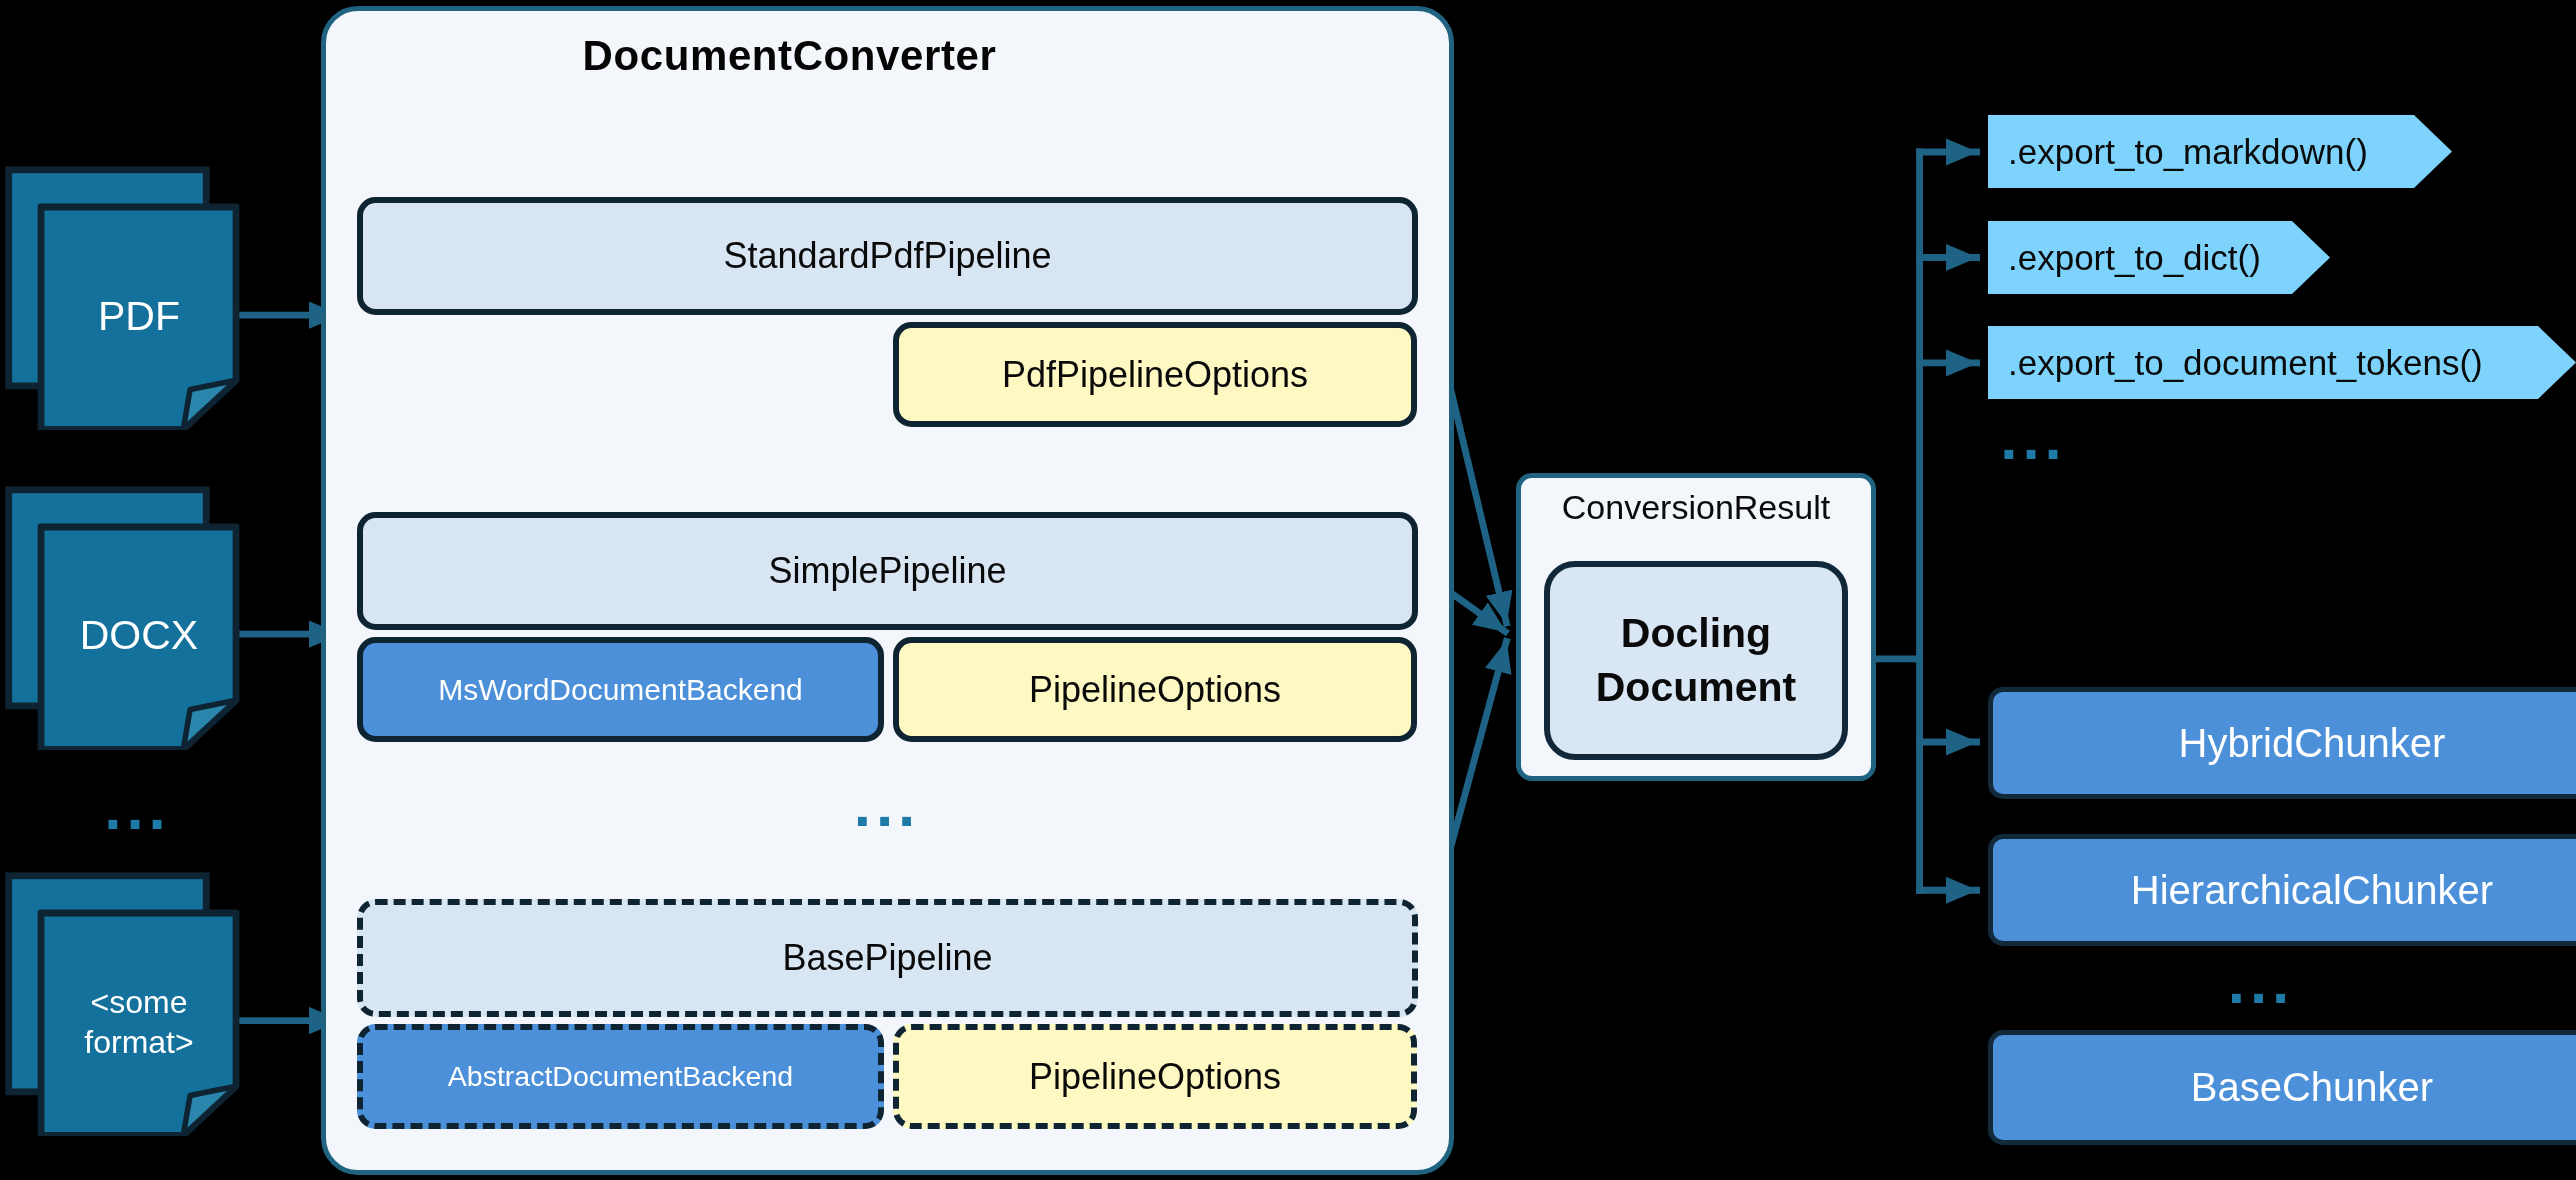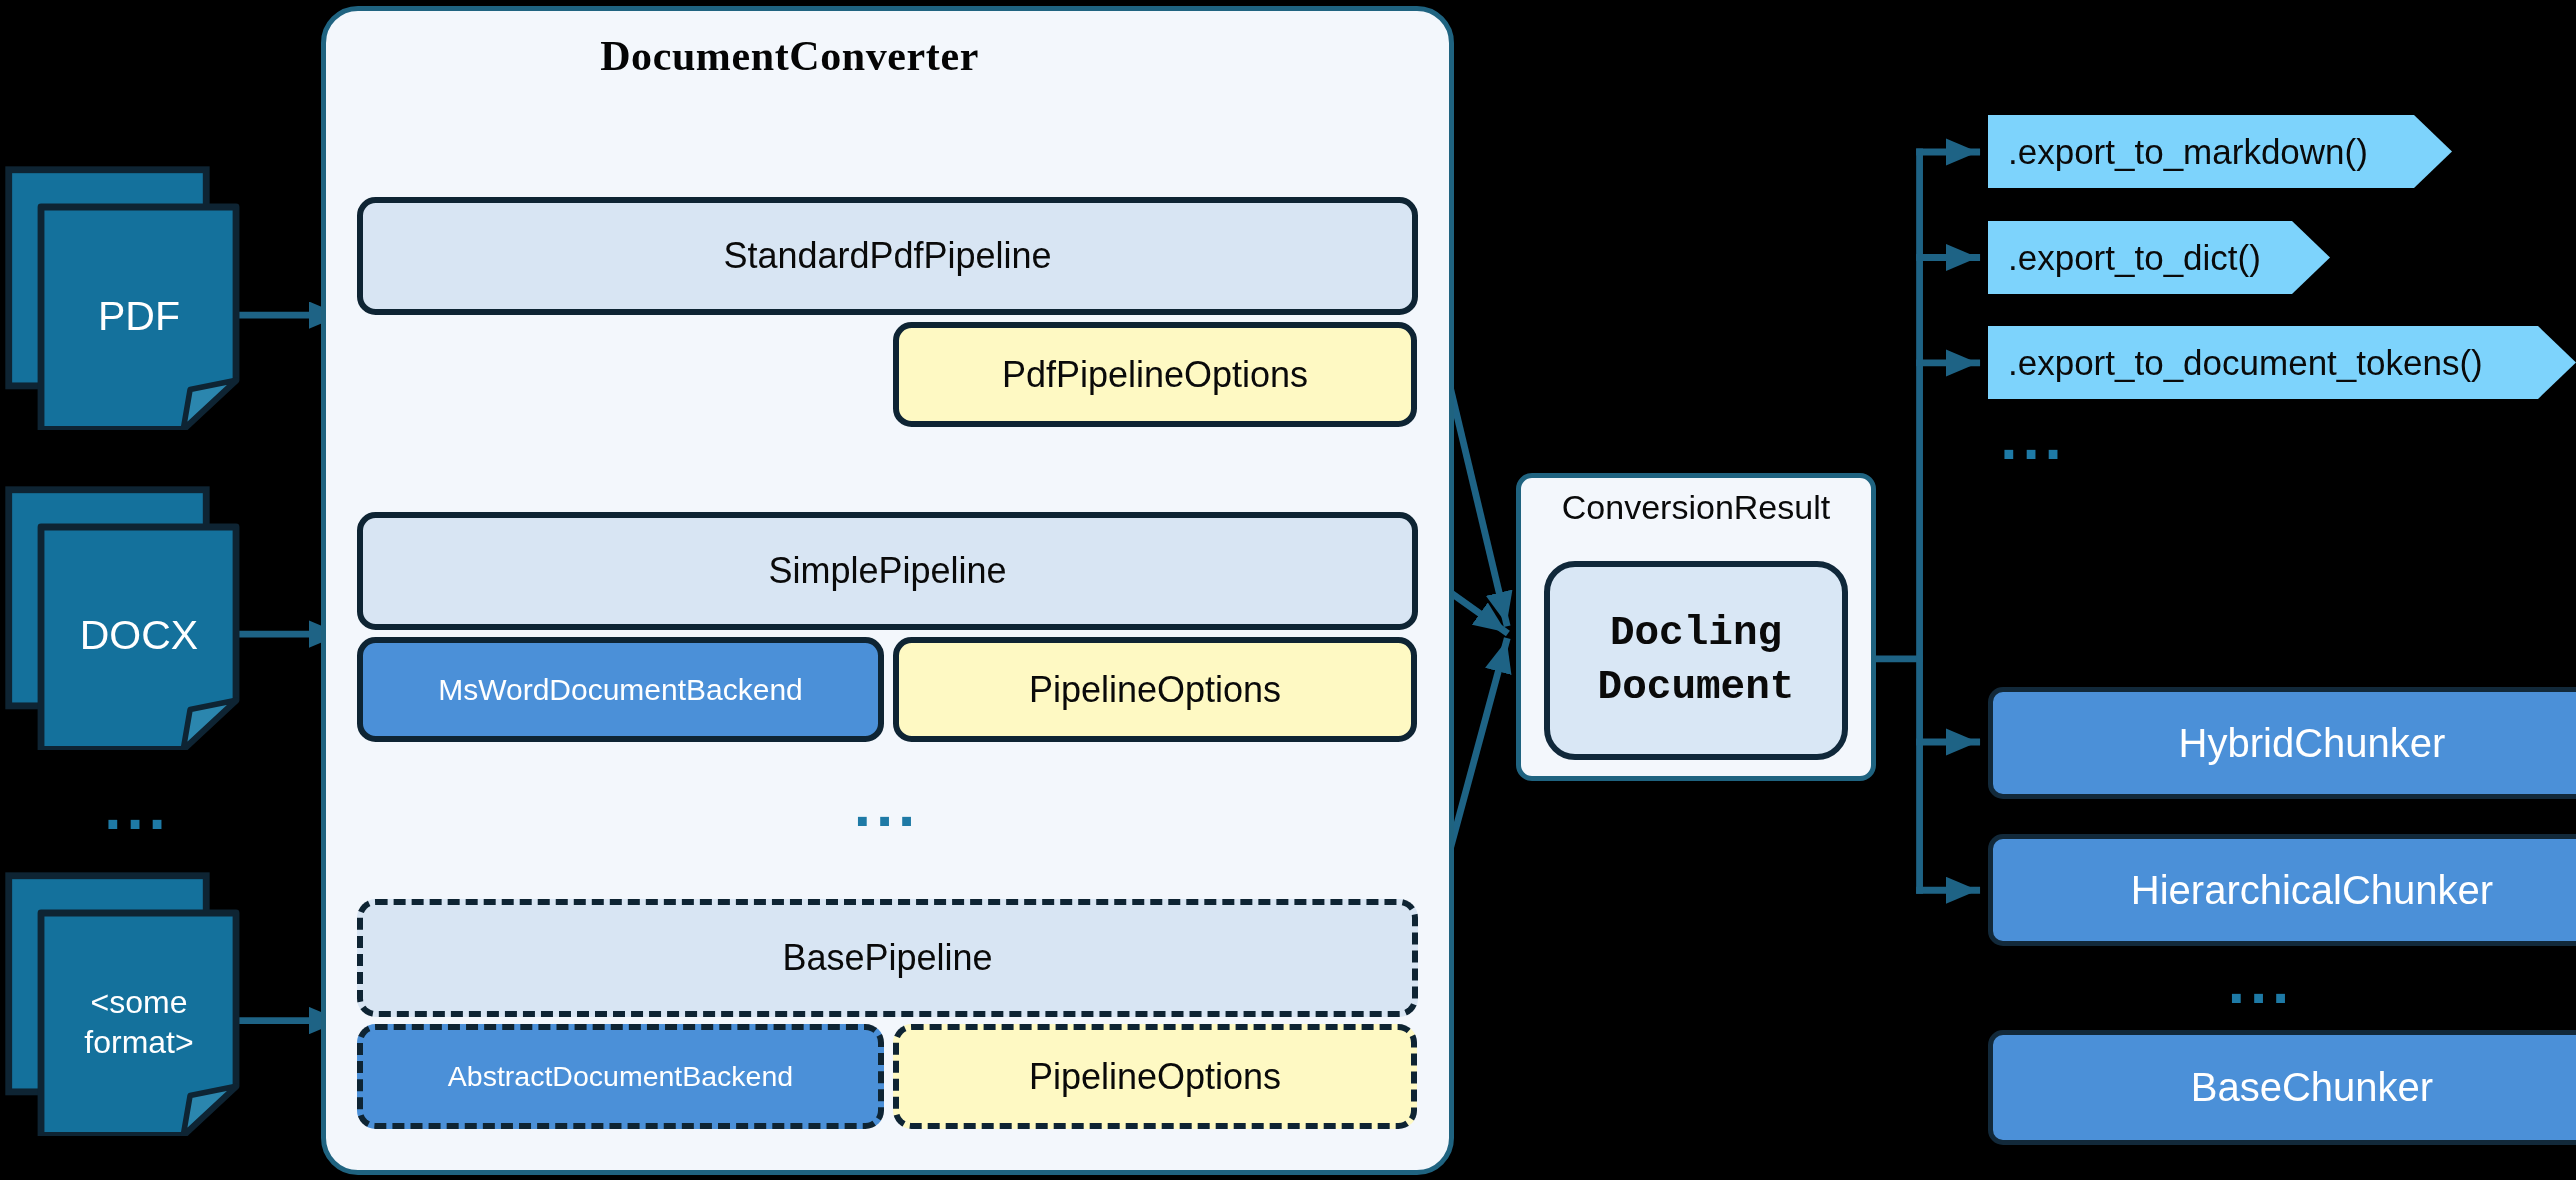--- a/index.html
+++ b/index.html
@@ -10,21 +10,21 @@
   .stage *{box-sizing:border-box;}
   .wires{position:absolute;left:0;top:0;width:2576px;height:1180px;pointer-events:none;}
 
   
   .converter{
     position:absolute;left:321px;top:6.2px;width:1133px;height:1169px;
     background:#f3f7fc;border:5.6px solid #1f6380;border-radius:37px;
   }
   .converter-title{
     position:absolute;left:321px;top:32px;width:937px;text-align:center;
-    font-size:42px;font-weight:bold;color:#050505;letter-spacing:0.6px;font-family:Liberation Serif, serif;
+    font-size:42px;font-weight:bold;color:#050505;letter-spacing:0.6px;
   }
   .box{
     position:absolute;display:flex;align-items:center;justify-content:center;
     text-align:center;color:#0a0a0a;
   }
   .pipe{
     background:#d8e5f3;border:6.2px solid #0e2433;border-radius:18.6px;
     left:357px;width:1061px;height:118px;font-size:36px;
   }
   .backend{
@@ -57,21 +57,21 @@
     background:#f3f7fc;border:5.6px solid #1f6380;border-radius:16px;
   }
   .result-label{
     position:absolute;left:1516px;top:488px;width:360px;text-align:center;
     font-size:34px;color:#0a0a0a;
   }
   .docling{
     position:absolute;left:1544px;top:561px;width:304px;height:199px;
     background:#d9e7f5;border:6.8px solid #10283a;border-radius:31px;
     display:flex;align-items:center;justify-content:center;text-align:center;
-    font-size:41px;font-weight:bold;color:#0a0a0a;line-height:1.3;padding:0 43px;font-family:Liberation Mono, monospace;
+    font-size:41px;font-weight:bold;color:#0a0a0a;line-height:1.3;padding:0 43px;
   }
 
   
   .tag{
     position:absolute;left:1988px;height:73px;background:#7dd3fc;color:#0a0a0a;
     display:flex;align-items:center;font-size:35px;padding-left:20px;
     clip-path:polygon(0 0, calc(100% - 38px) 0, 100% 50%, calc(100% - 38px) 100%, 0 100%);
   }
 
   

